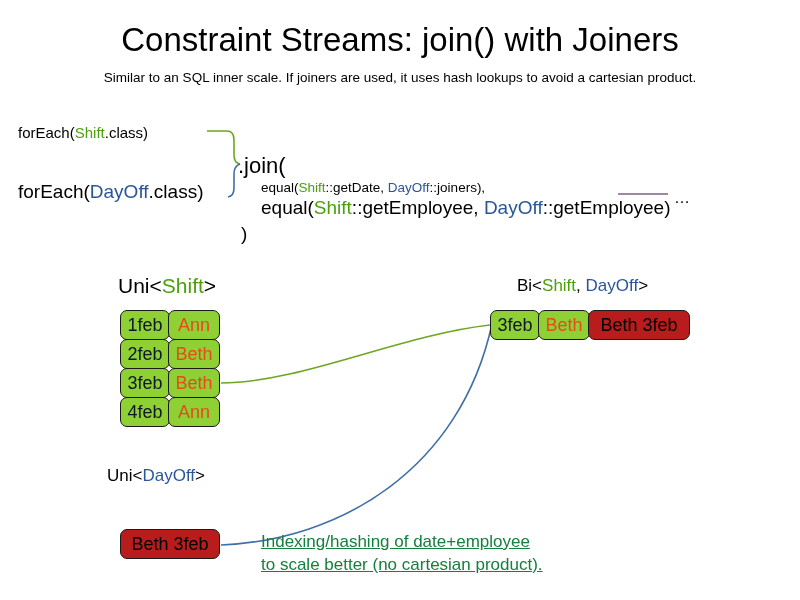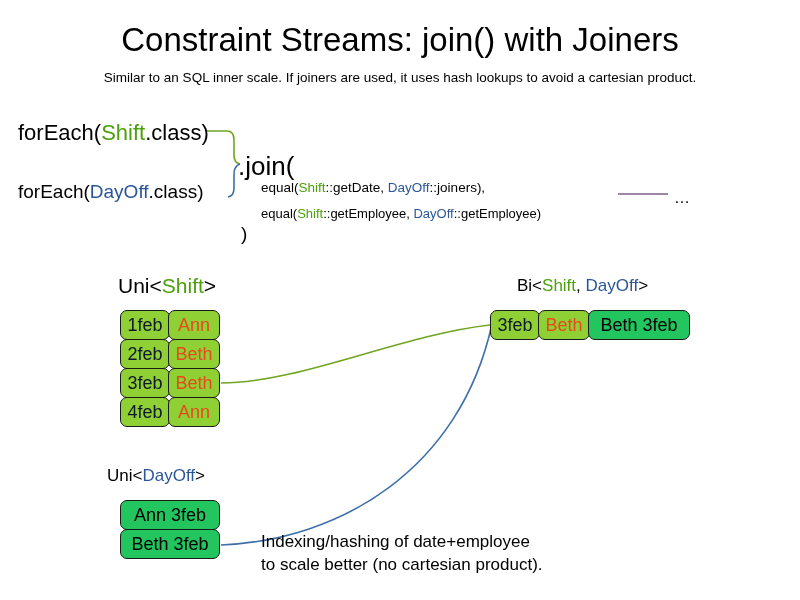--- a/index.html
+++ b/index.html
@@ -46,54 +46,54 @@
     line-height: 18px;
     color: #000000;
     white-space: nowrap;
   }
 
   
   .code-foreach-shift {
     position: absolute;
     left: 18px;
     top: 121px;
-    font-size: 22px;
+    font-size: 15px;
     line-height: 24px;
     white-space: nowrap;
   }
   .code-foreach-dayoff {
     position: absolute;
     left: 18px;
     top: 180px;
     font-size: 19px;
     line-height: 24px;
     white-space: nowrap;
   }
   .code-join {
     position: absolute;
     left: 238px;
     top: 154px;
-    font-size: 26px;
+    font-size: 22px;
     line-height: 24px;
     white-space: nowrap;
     text-align: right;
   }
   .code-eq1 {
     position: absolute;
     left: 261px;
     top: 179px;
     font-size: 13.5px;
     line-height: 18px;
     white-space: nowrap;
   }
   .code-eq2 {
     position: absolute;
     left: 261px;
-    top: 205px;
-    font-size: 13px;
+    top: 199px;
+    font-size: 19px;
     line-height: 18px;
     white-space: nowrap;
   }
   .code-close {
     position: absolute;
     left: 241px;
     top: 222px;
     font-size: 19px;
     line-height: 24px;
   }
@@ -143,21 +143,21 @@
     border: 1.6px solid #1a1a1a;
     border-radius: 7px;
     font-size: 18px;
     line-height: 1;
     display: flex;
     align-items: center;
     justify-content: center;
     white-space: nowrap;
   }
   .cell-green { background: #8fd135; }
-  .cell-blue  { background: #22c55e; }
+  .cell-blue  { background: #b91c1c; }
   .txt-date   { color: #0f172a; }
   .txt-name   { color: #e8491d; }
   .txt-dark   { color: #000000; }
 
   
   .shift-date { left: 120px; width: 50px; height: 30px; }
   .shift-name { left: 168px; width: 52px; height: 30px; }
   .row1 { top: 310px; }
   .row2 { top: 339px; }
   .row3 { top: 368px; }
@@ -173,22 +173,23 @@
   .do1 { top: 500px; }
   .do2 { top: 529px; }
 
   
   .annotation {
     position: absolute;
     left: 261px;
     top: 530px;
     font-size: 17px;
     line-height: 23px;
-    color: #000000;
-    white-space: nowrap;
+    color: #15803d;
+    white-space: nowrap;
+    text-decoration: underline;
   }
 
   
   .connectors {
     position: absolute;
     left: 0;
     top: 0;
     width: 800px;
     height: 600px;
     pointer-events: none;
@@ -244,21 +245,20 @@
   <div class="cell cell-green shift-date row3 txt-date">3feb</div>
   <div class="cell cell-green shift-name row3 txt-name">Beth</div>
 
   <div class="cell cell-green shift-date row4 txt-date">4feb</div>
   <div class="cell cell-green shift-name row4 txt-name">Ann</div>
 
   <div class="cell cell-green bi-date txt-date">3feb</div>
   <div class="cell cell-green bi-name txt-name">Beth</div>
   <div class="cell cell-blue bi-pair txt-dark">Beth 3feb</div>
 
-  <div class="cell cell-blue dayoff-cell do1 txt-dark">Ann 3feb</div>
   <div class="cell cell-blue dayoff-cell do2 txt-dark">Beth 3feb</div>
 
   <div class="annotation">
     <div>Indexing/hashing of date+employee</div>
     <div>to scale better (no cartesian product).</div>
   </div>
 
 </div>
 
 </body></html>

